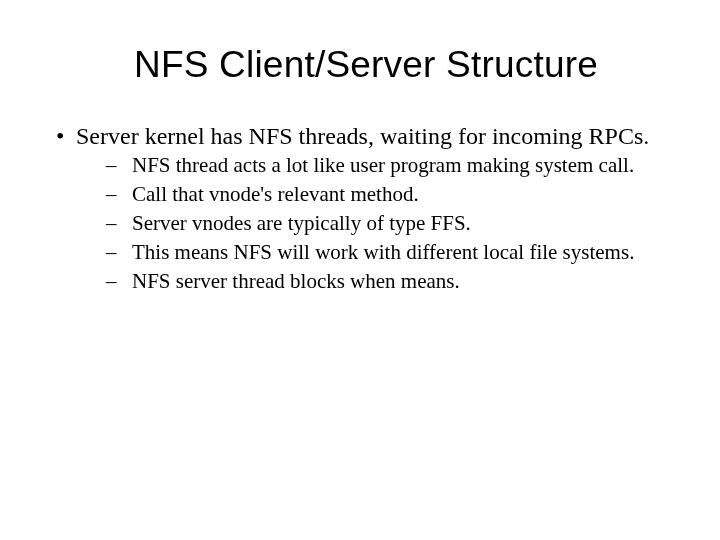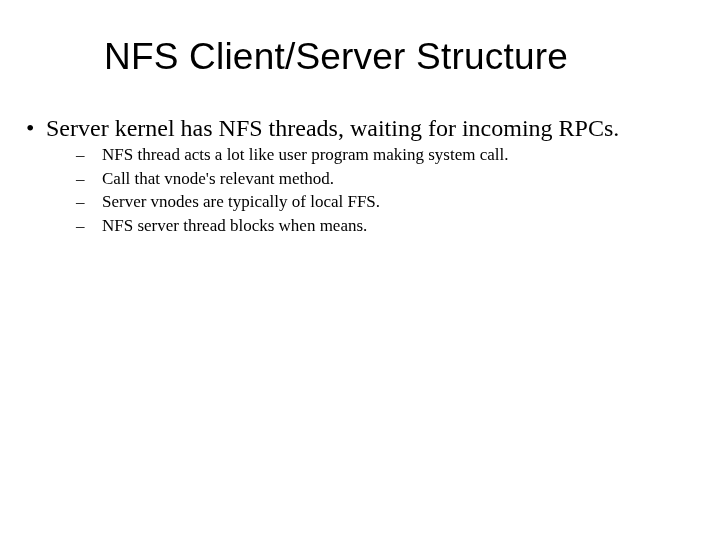--- a/index.html
+++ b/index.html
@@ -10,21 +10,22 @@
     background: #ffffff;
     font-family: Arial, Helvetica, sans-serif;
     color: #000000;
     overflow: hidden;
   }
   .slide {
     position: relative;
     width: 672px;
     height: 540px;
     box-sizing: border-box;
-    padding: 32px 24px 24px 24px;
+    padding: 40px 24px 24px 24px;
+    margin-left: 30px;
   }
   .title {
     font-size: 37px;
     font-weight: 400;
     text-align: center;
     margin: 4px 0 36px 0;
     letter-spacing: 0.2px;
   }
   ul.level1 {
     list-style: none;
@@ -48,21 +49,21 @@
     line-height: 1.22;
   }
   ul.level2 {
     list-style: none;
     margin: 0;
     padding: 0 0 0 30px;
   }
   ul.level2 > li {
     position: relative;
     padding-left: 26px;
-    font-size: 17px;
+    font-size: 21px;
     line-height: 1.38;
     white-space: nowrap;
   }
   ul.level2 > li::before {
     content: "–";
     position: absolute;
     left: 0;
     top: 0;
   }
 </style>
@@ -71,18 +72,19 @@
 
 <div class="slide">
   <h1 class="title">NFS Client/Server Structure</h1>
 
   <ul class="level1">
     <li>
       <span>Server kernel has NFS threads, waiting for incoming RPCs.</span>
       <ul class="level2">
         <li><span>NFS thread acts a lot like user program making system call.</span></li>
         <li><span>Call that vnode's relevant method.</span></li>
-        <li><span>Server vnodes are typically of local FFS.</span></li>
+        <li><span>Server vnodes are typically of type FFS.</span></li>
+        <li><span>This means NFS will work with different local file systems.</span></li>
         <li><span>NFS server thread blocks when means.</span></li>
       </ul>
     </li>
   </ul>
 </div>
 
 </body></html>

